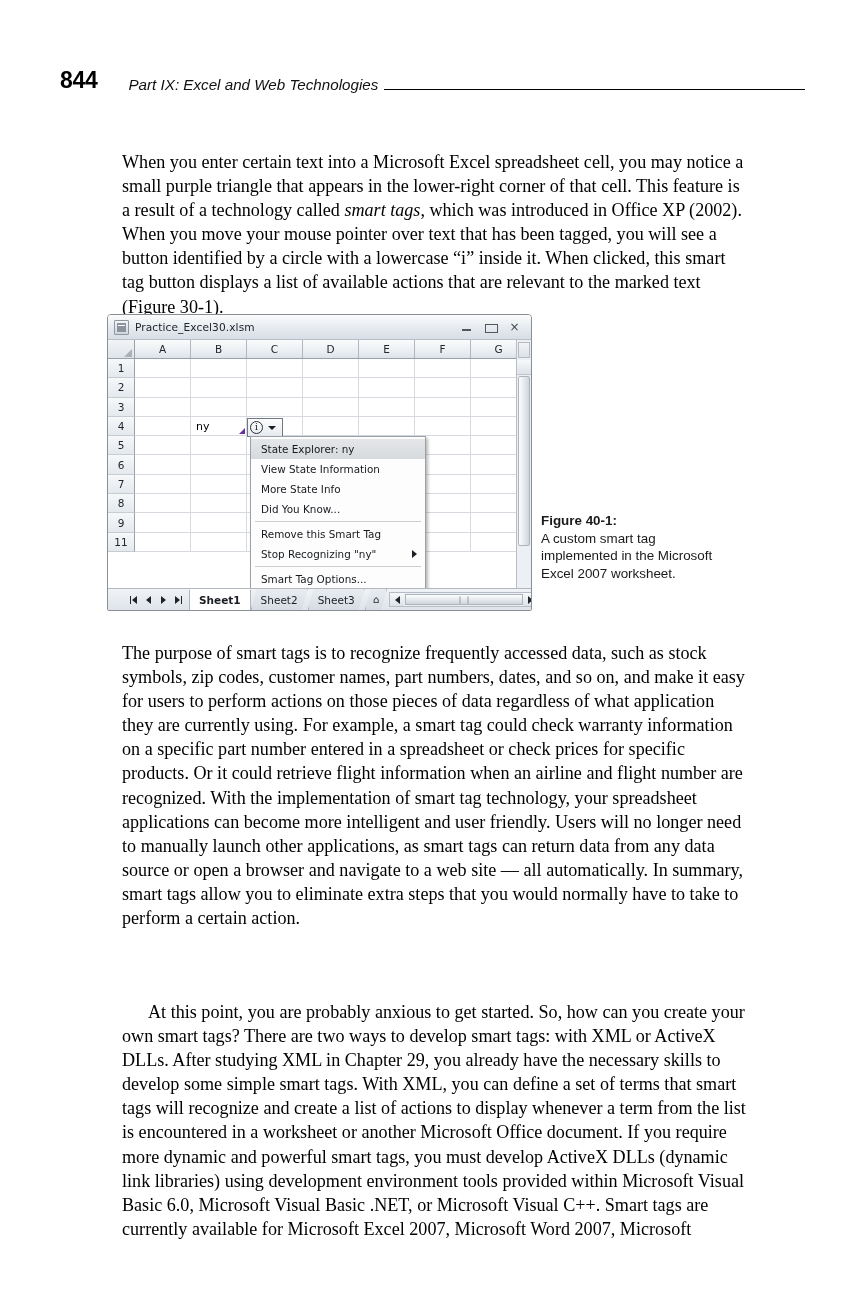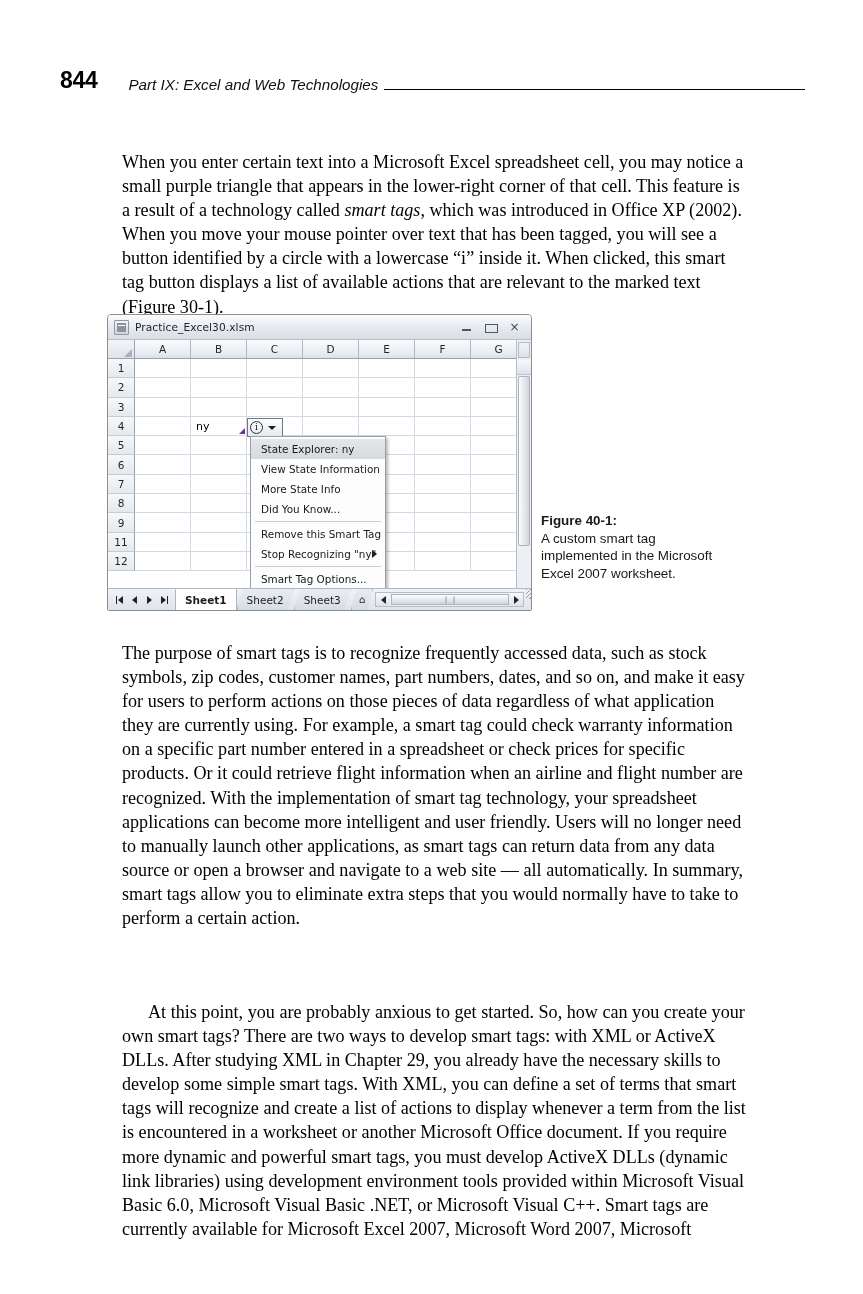--- a/index.html
+++ b/index.html
@@ -289,21 +289,21 @@
     border-left: 4px solid transparent;
     border-right: 4px solid transparent;
     border-top: 4px solid #1b1f24;
   }
 
   
   .ctx-menu {
     position: absolute;
     left: 142px;
     top: 96px;
-    width: 136px;
+    width: 176px;
     background: #fdfdfd;
     border: 1px solid #9aa0a7;
     box-shadow: 2px 2px 3px rgba(0,0,0,0.28);
     z-index: 40;
     padding: 2px 0 3px 0;
     font-family: "DejaVu Sans", sans-serif;
   }
   .ctx-item {
     height: 20px;
     display: flex; align-items: center;
@@ -330,21 +330,21 @@
     border-left: 5px solid #1b1f24;
   }
 
   
   .xl-tabbar {
     height: 22px;
     background: linear-gradient(#f0f3f6,#dfe4ea);
     border-top: 1px solid #b0b7bf;
     display: flex;
     align-items: stretch;
-    padding-left: 3px;
+    padding-left: 17px;
     position: relative;
   }
   .tab-navs {
     display: flex; align-items: center;
     gap: 2px; padding: 0 4px 0 2px;
     flex: none;
   }
   .nav-btn {
     width: 13px; height: 14px;
     display: flex; align-items: center; justify-content: center;
@@ -549,30 +549,20 @@
           <div class="xl-cell"></div>
           <div class="xl-cell"></div>
           <div class="xl-cell"></div>
           <div class="xl-cell"></div>
           <div class="xl-cell"></div>
           <div class="xl-cell"></div>
           <div class="xl-cell"></div>
         </div>
         <div class="xl-row">
           <div class="xl-rowhead">11</div>
-          <div class="xl-cell"></div>
-          <div class="xl-cell"></div>
-          <div class="xl-cell"></div>
-          <div class="xl-cell"></div>
-          <div class="xl-cell"></div>
-          <div class="xl-cell"></div>
-          <div class="xl-cell"></div>
-        </div>
-        <div class="xl-row">
-          <div class="xl-rowhead">12</div>
           <div class="xl-cell"></div>
           <div class="xl-cell"></div>
           <div class="xl-cell"></div>
           <div class="xl-cell"></div>
           <div class="xl-cell"></div>
           <div class="xl-cell"></div>
           <div class="xl-cell"></div>
         </div>
 
       </div>

